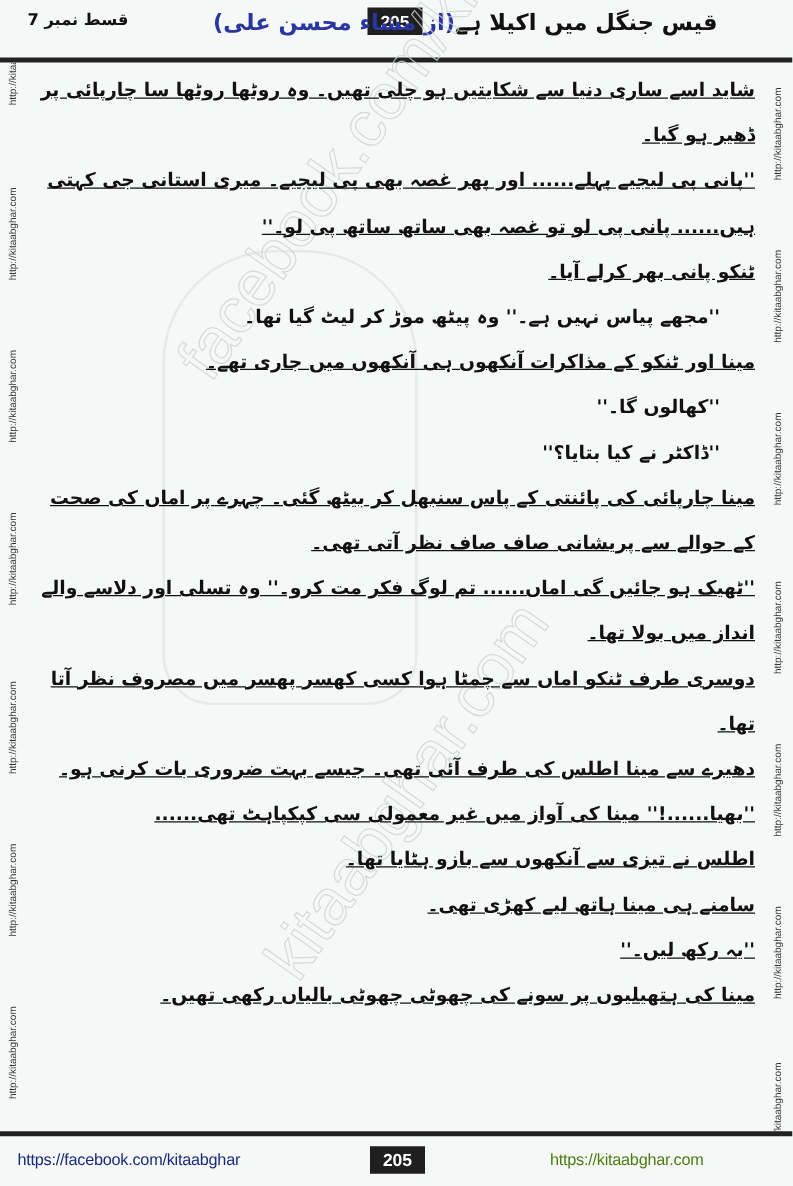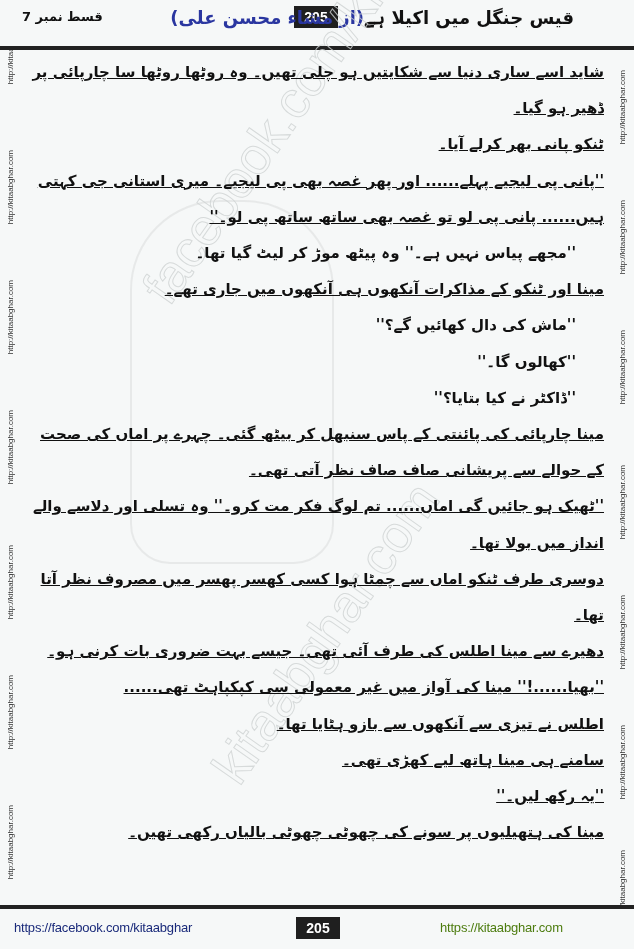--- a/index.html
+++ b/index.html
@@ -112,25 +112,24 @@
   <span class="mark" style="top:150px">http://kitaabghar.com</span>
   <span class="mark" style="top:280px">http://kitaabghar.com</span>
   <span class="mark" style="top:415px">http://kitaabghar.com</span>
   <span class="mark" style="top:545px">http://kitaabghar.com</span>
   <span class="mark" style="top:675px">http://kitaabghar.com</span>
   <span class="mark" style="top:800px">http://kitaabghar.com</span>
 </div>
 
 <div class="body-text">
   <p class="l-narr">شاید اسے ساری دنیا سے شکایتیں ہو چلی تھیں۔ وہ روٹھا روٹھا سا چارپائی پر ڈھیر ہو گیا۔</p>
+  <p class="l-narr">''پانی پی لیجیے پہلے...... اور پھر غصہ بھی پی لیجیے۔ میری استانی جی کہتی ہیں...... پانی پی لو تو غصہ بھی ساتھ ساتھ پی لو۔''</p>
   <p class="l-narr">ٹنکو پانی بھر کرلے آیا۔</p>
-  <p class="l-narr">''پانی پی لیجیے پہلے...... اور پھر غصہ بھی پی لیجیے۔ میری استانی جی کہتی ہیں...... پانی پی لو تو غصہ بھی ساتھ ساتھ پی لو۔''</p>
   <p class="l-dialog">''مجھے پیاس نہیں ہے۔'' وہ پیٹھ موڑ کر لیٹ گیا تھا۔</p>
   <p class="l-narr">مینا اور ٹنکو کے مذاکرات آنکھوں ہی آنکھوں میں جاری تھے۔</p>
-  <p class="l-dialog">''ماش کی دال کھائیں گے؟''</p>
   <p class="l-dialog">''کھالوں گا۔''</p>
   <p class="l-dialog">''ڈاکٹر نے کیا بتایا؟''</p>
   <p class="l-narr">مینا چارپائی کی پائنتی کے پاس سنبھل کر بیٹھ گئی۔ چہرے پر اماں کی صحت کے حوالے سے پریشانی صاف صاف نظر آتی تھی۔</p>
   <p class="l-narr">''ٹھیک ہو جائیں گی اماں...... تم لوگ فکر مت کرو۔'' وہ تسلی اور دلاسے والے انداز میں بولا تھا۔</p>
   <p class="l-narr">دوسری طرف ٹنکو اماں سے چمٹا ہوا کسی کھسر پھسر میں مصروف نظر آتا تھا۔</p>
   <p class="l-narr">دھیرے سے مینا اطلس کی طرف آئی تھی۔ جیسے بہت ضروری بات کرنی ہو۔</p>
   <p class="l-narr">''بھیا......!'' مینا کی آواز میں غیر معمولی سی کپکپاہٹ تھی......</p>
   <p class="l-narr">اطلس نے تیزی سے آنکھوں سے بازو ہٹایا تھا۔</p>
   <p class="l-narr">سامنے ہی مینا ہاتھ لیے کھڑی تھی۔</p>
   <p class="l-narr">''یہ رکھ لیں۔''</p>

